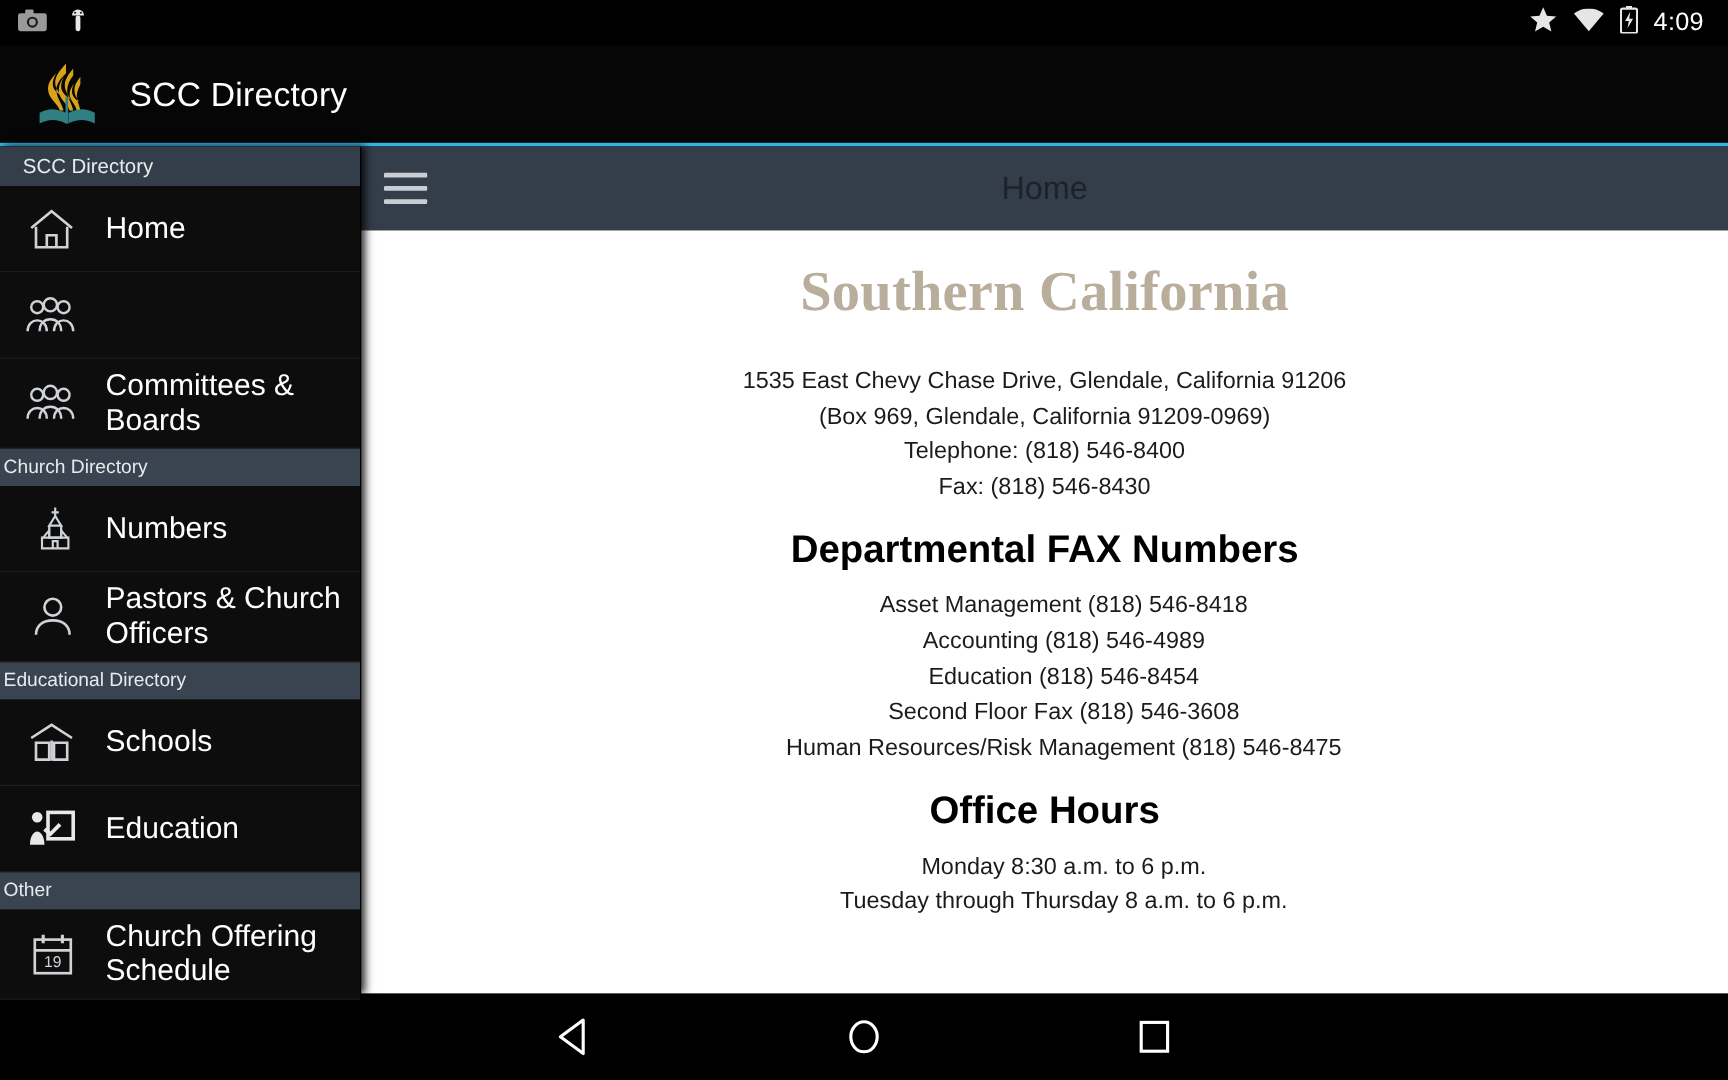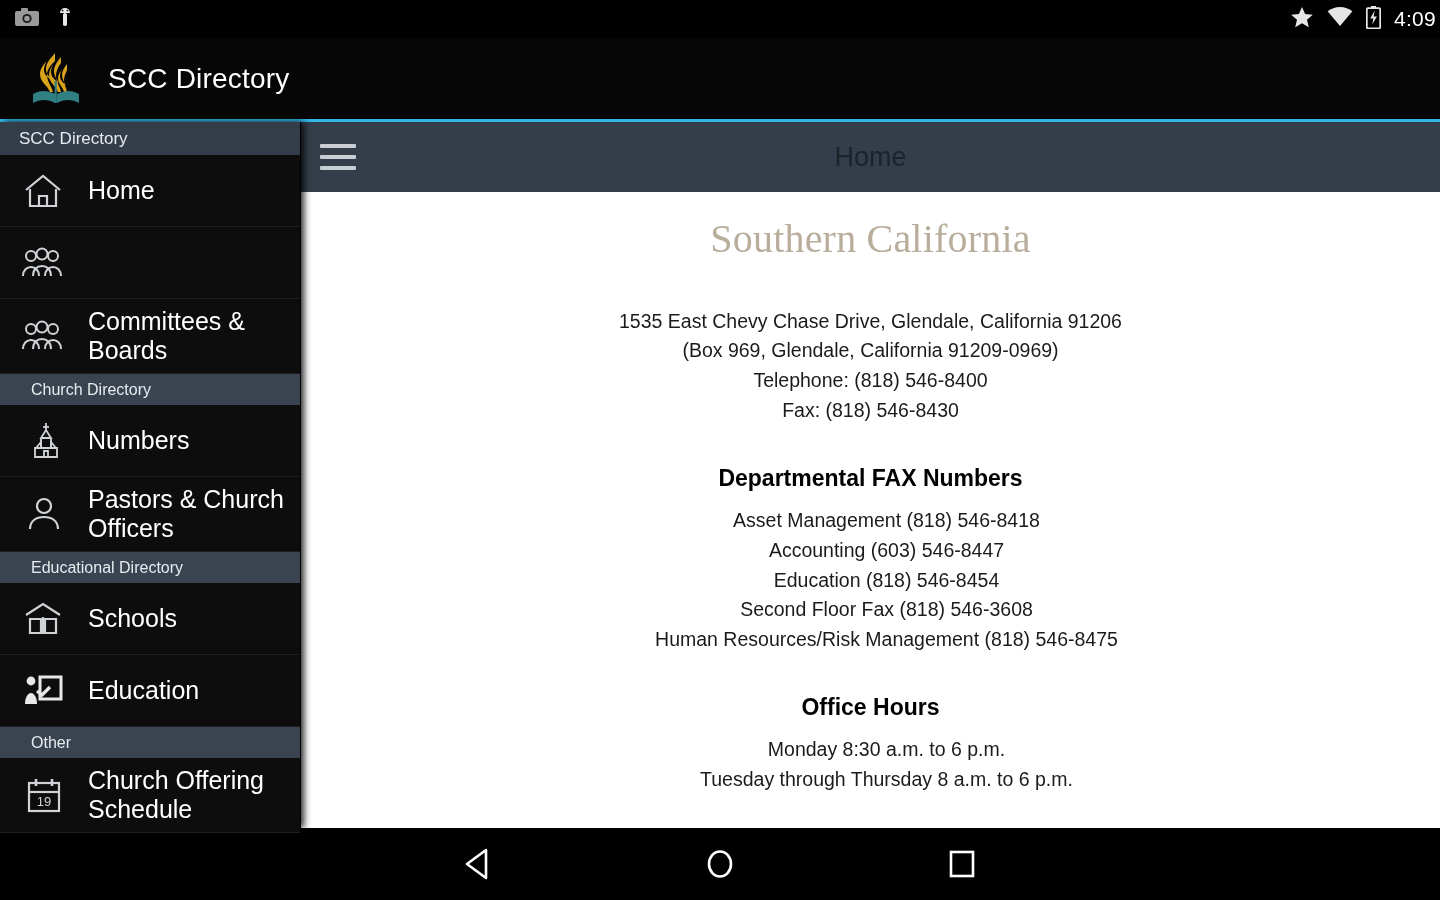--- a/index.html
+++ b/index.html
@@ -10,21 +10,21 @@
     overflow:hidden;
   }
   #screen { position:relative; width:1440px; height:900px; background:#000; }
 
   
   .statusbar {
     position:absolute; left:0; top:0; width:1440px; height:38px;
     background:#000; display:flex; align-items:center;
   }
   .sb-left { display:flex; align-items:center; gap:14px; padding-left:14px; }
-  .sb-right { margin-left:auto; display:flex; align-items:center; gap:13px; padding-right:4px; }
+  .sb-right { margin-left:auto; display:flex; align-items:center; gap:13px; padding-right:20px; }
   .sb-time { color:#fff; font-size:21px; letter-spacing:.3px; }
   .sb-ic { display:block; }
 
   
   .appbar {
     position:absolute; left:0; top:38px; width:1440px; height:81px;
     background:#060606; display:flex; align-items:center; padding-left:30px;
   }
   .logo { width:52px; height:56px; flex:0 0 auto; }
   .app-title { color:#fff; font-size:28px; margin-left:26px; letter-spacing:.2px; }
@@ -58,21 +58,21 @@
     box-shadow: 4px 0 7px rgba(0,0,0,.85);
     z-index:5;
   }
   .drawer-header {
     height:33px; background:#343e4a; display:flex; align-items:center;
     padding-left:19px;
   }
   .drawer-header span { color:#e7eaee; font-size:17px; }
   .sec-header {
     height:31px; background:#3a4450; display:flex; align-items:center;
-    padding-left:31px;
+    padding-left:3px;
   }
   .sec-header span { color:#e7eaee; font-size:16px; }
   .nav-item {
     display:flex; align-items:center; min-height:72px;
     padding:8px 10px 8px 19px;
     border-bottom:1px solid #1e1e1e;
     background:#0d0d0d; cursor:pointer;
   }
   .nav-ic {
     width:44px; height:44px; flex:0 0 44px;
@@ -83,28 +83,28 @@
   }
 
   
   .main {
     position:absolute; left:301px; top:192px; width:1139px; height:636px;
     background:#fff; overflow:hidden;
   }
   .doc { padding-top:24px; text-align:center; }
   .doc-title {
     font-family:"Liberation Serif", serif;
-    color:#b9ad9c; font-size:40px; line-height:1.17; font-weight:400;
+    color:#b9ad9c; font-size:47px; line-height:1.17; font-weight:700;
     letter-spacing:.2px;
   }
-  .addr { margin-top:44px; }
+  .addr { margin-top:32px; }
   .addr div { font-size:19.5px; color:#1b1b1b; line-height:1.52; }
   .sec-title {
-    font-size:23px; font-weight:bold; color:#000;
-    margin-top:40px; margin-bottom:14px;
+    font-size:32px; font-weight:bold; color:#000;
+    margin-top:18px; margin-bottom:14px;
   }
   .lines div { font-size:19.5px; color:#1b1b1b; line-height:1.52;padding-left:32px; }
 
   
   .navbar {
     position:absolute; left:0; top:828px; width:1440px; height:72px;
     background:#000; display:flex; align-items:center;
   }
   .nb-btn {
     position:absolute; top:0; height:72px; width:120px;
@@ -309,21 +309,21 @@
       <div class="addr">
         <div>1535 East Chevy Chase Drive, Glendale, California 91206</div>
         <div>(Box 969, Glendale, California 91209-0969)</div>
         <div>Telephone: (818) 546-8400</div>
         <div>Fax: (818) 546-8430</div>
       </div>
 
       <div class="sec-title">Departmental FAX Numbers</div>
       <div class="lines">
         <div>Asset Management (818) 546-8418</div>
-        <div>Accounting (603) 546-8447</div>
+        <div>Accounting (818) 546-4989</div>
         <div>Education (818) 546-8454</div>
         <div>Second Floor Fax (818) 546-3608</div>
         <div>Human Resources/Risk Management (818) 546-8475</div>
       </div>
 
       <div class="sec-title">Office Hours</div>
       <div class="lines">
         <div>Monday 8:30 a.m. to 6 p.m.</div>
         <div>Tuesday through Thursday 8 a.m. to 6 p.m.</div>
       </div>

